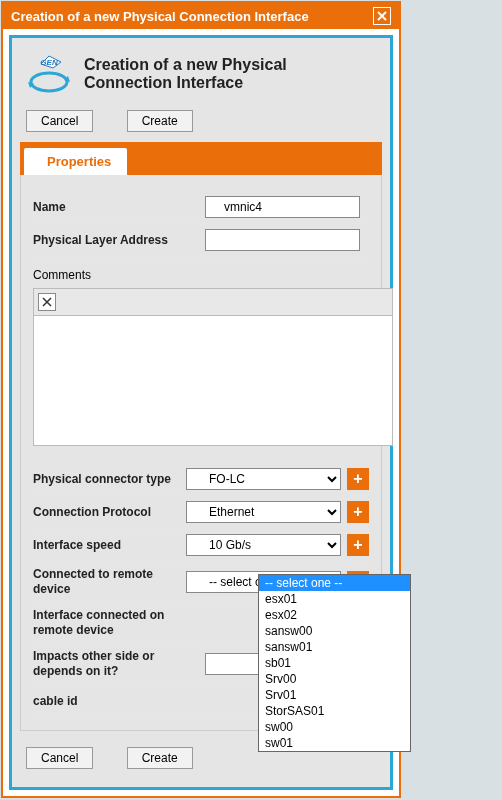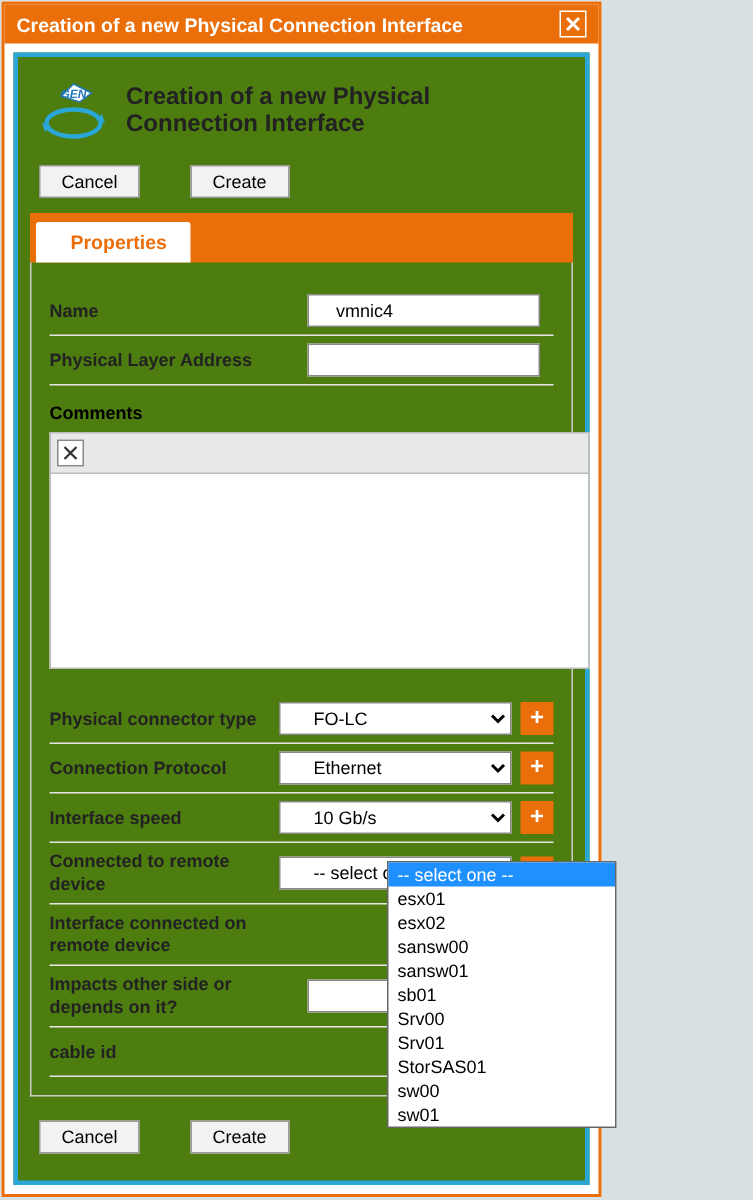--- a/index.html
+++ b/index.html
@@ -35,21 +35,21 @@
     color: #fff;
     display: flex; align-items: center; justify-content: center;
     font-size: 12px;
     cursor: pointer;
   }
   .dialog-body {
     padding: 6px;
   }
   .inner-panel {
     border: 3px solid #2aa7d6;
-    background: #4d7c0f;
+    background: #e5e5e5;
     padding: 10px 8px 8px 8px;
     position: relative;
     min-height: 744px;
   }
   .hdr {
     display: flex;
     align-items: center;
     margin: 6px 4px 16px 6px;
   }
   .gen-icon {
@@ -130,21 +130,21 @@
     color: #fff;
     display: flex; align-items: center; justify-content: center;
     font-size: 16px;
     font-weight: bold;
     margin-left: 6px;
     cursor: pointer;
     border: none;
   }
   .comments-sec { margin-bottom: 12px; }
   .comments-label {
-    font-weight: bold;
+    font-weight: normal;
     font-size: 12px;
     margin: 6px 0;
   }
   .rte-toolbar {
     background:#e8e8e8;
     border:1px solid #bbb;
     padding:4px;
     width:360px;
   }
   .rte-btn {

